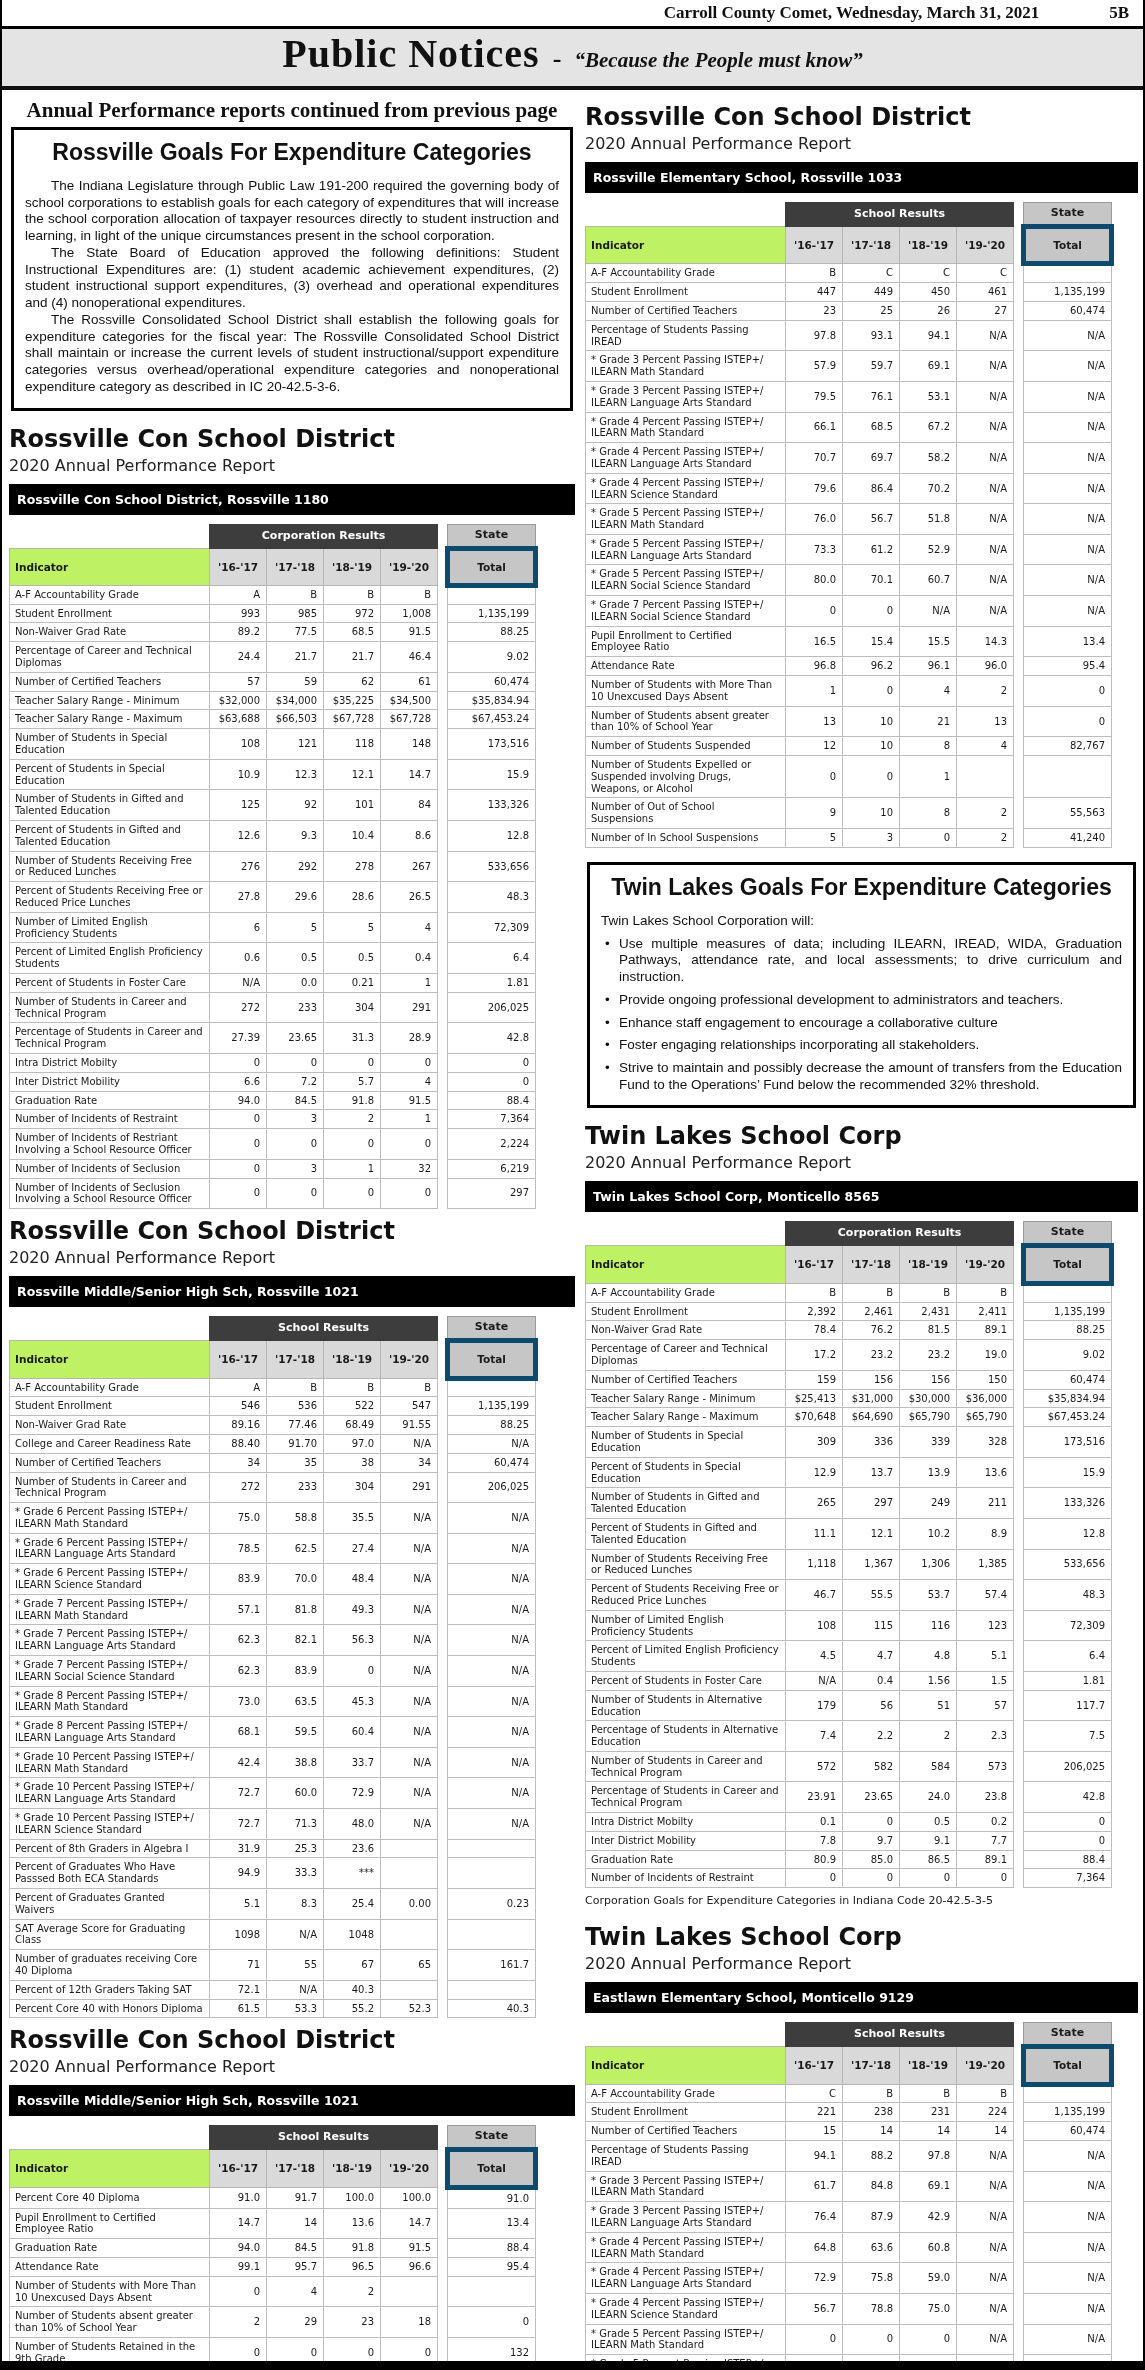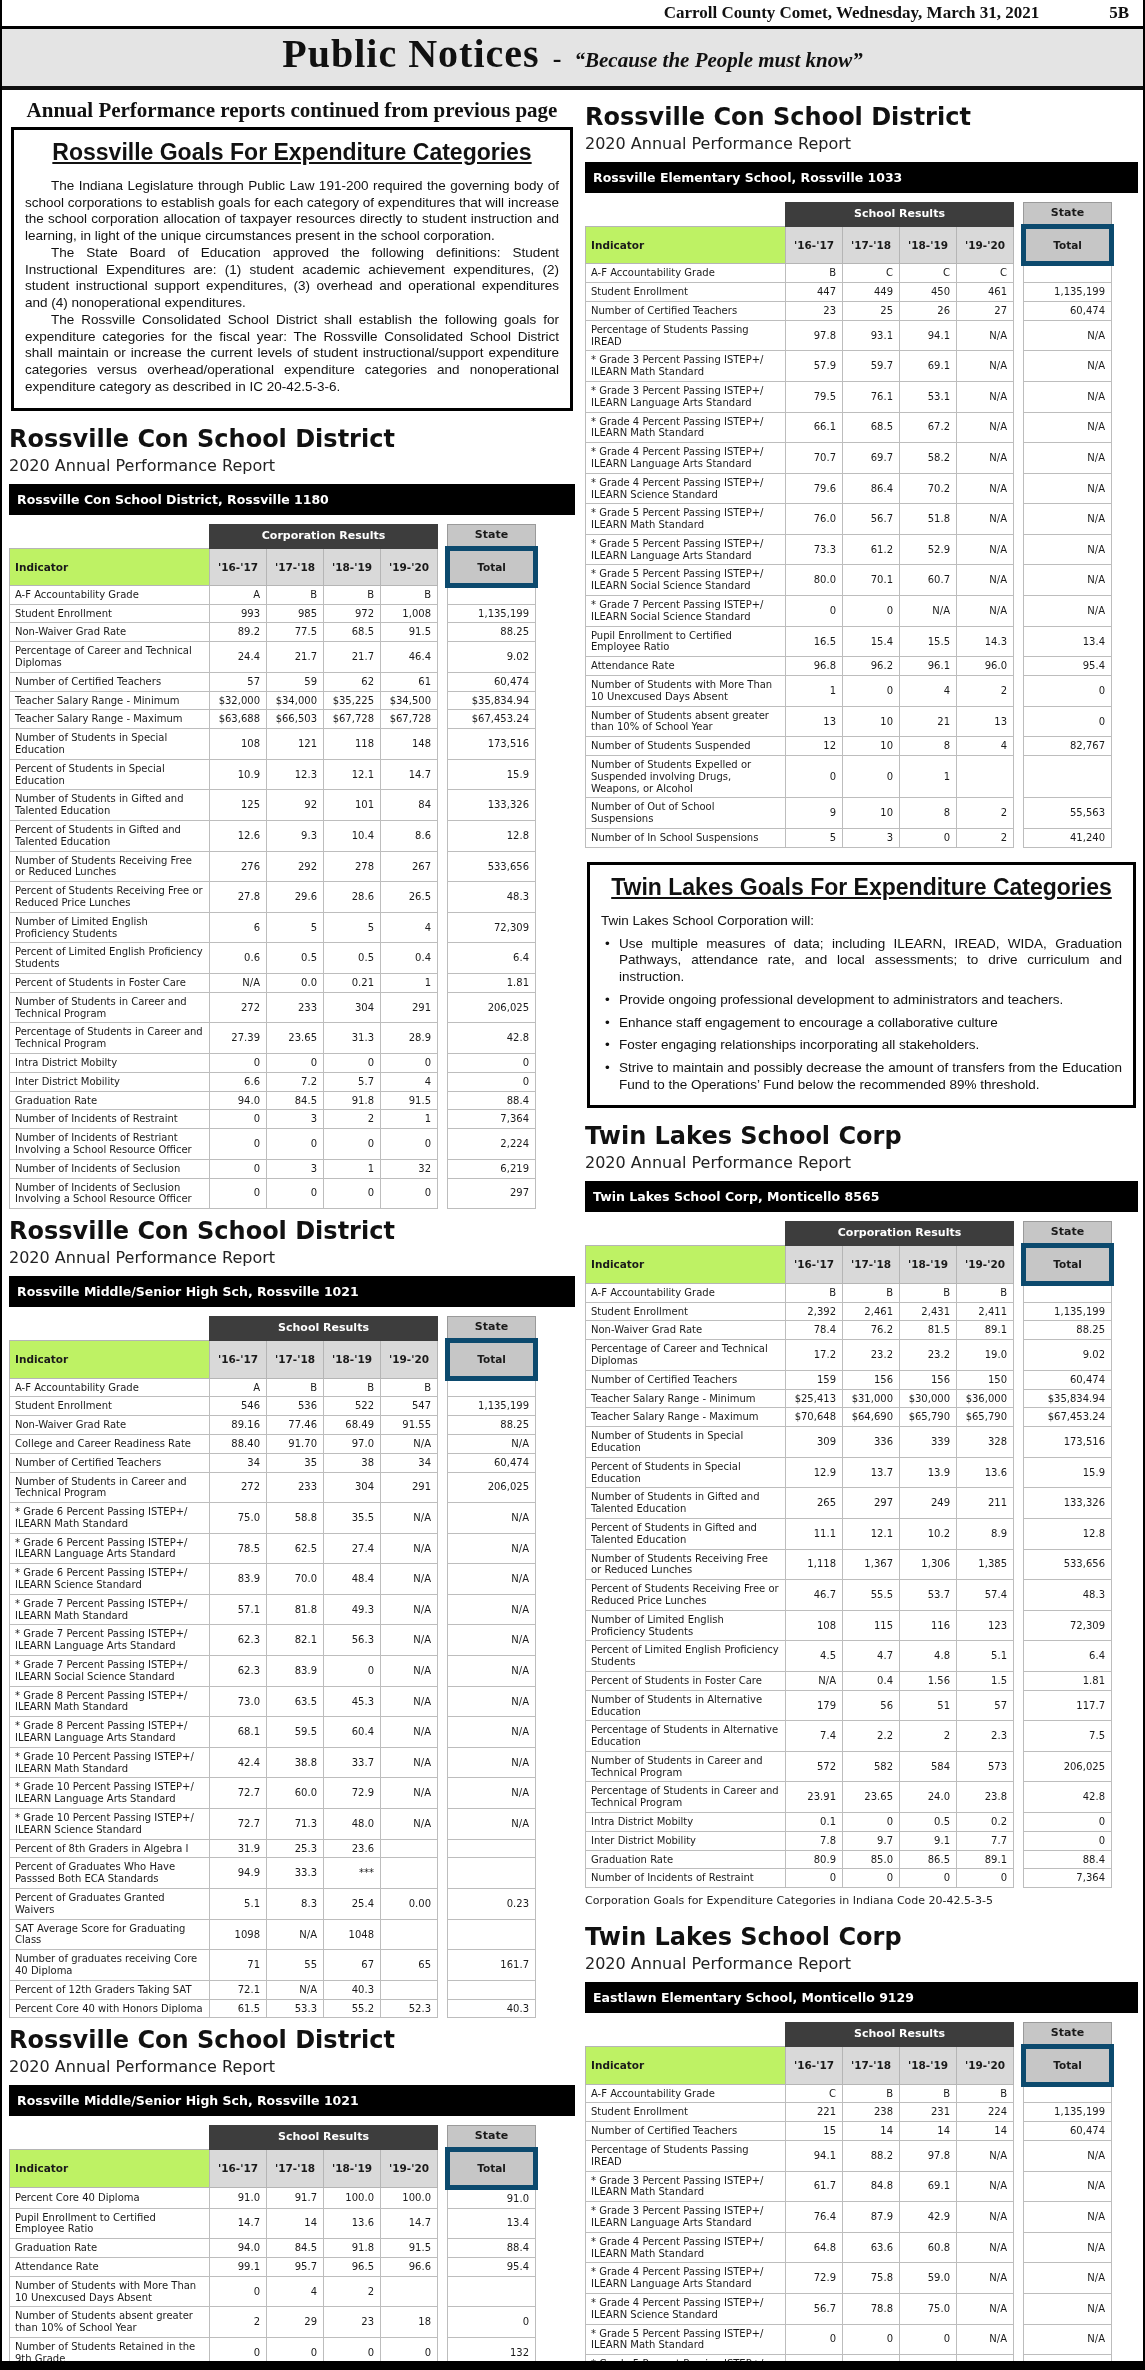--- a/index.html
+++ b/index.html
@@ -13,21 +13,21 @@
   .banner{border-top:3px solid #000;border-bottom:4px solid #111;background:#e4e4e4;
           text-align:center;padding:1px 0 9px;}
   .banner .t1{font-family:"Liberation Serif",serif;font-weight:bold;font-size:40px;letter-spacing:1px;}
   .banner .dash{font-family:"Liberation Serif",serif;font-weight:bold;font-size:26px;padding:0 8px;}
   .banner .tagline{font-family:"Liberation Serif",serif;font-weight:bold;font-style:italic;font-size:21px;}
   .cols{display:flex;padding:5px 7px 0;}
   .colL{width:566px;margin-right:10px;flex:none;}
   .colR{width:553px;flex:none;}
   .cont{font-family:"Liberation Serif",serif;font-weight:bold;font-size:21px;text-align:center;margin:3px 0 4px;}
   .goals{border:3px solid #000;margin:2px 2px 14px;padding:6px 11px 12px;font-family:"Liberation Sans",sans-serif;}
-  .goals h2{text-align:center;font-size:23px;margin:3px 0 12px;text-decoration:underline;font-family:"Liberation Sans",sans-serif;}
+  .goals h2{text-align:center;font-size:23px;margin:3px 0 12px;font-family:"Liberation Sans",sans-serif;}
   .goals p{font-size:13.5px;margin:0;text-indent:26px;text-align:justify;line-height:1.24;}
   .goals p.intro{text-indent:0;margin-bottom:4px;}
   .goals ul{margin:0;padding:0;list-style:none;}
   .goals li{font-size:13.5px;line-height:1.24;text-align:justify;margin:6px 0 0;padding-left:18px;position:relative;}
   .goals li:before{content:"\2022";position:absolute;left:4px;}
   .sec-title{font-size:24px;font-weight:bold;margin:8px 0 3px;letter-spacing:0;}
   .sec-sub{font-size:16px;margin:0 0 9px;color:#222;}
   .bar{background:#000;color:#fff;font-weight:bold;font-size:12.5px;padding:8px 8px;margin:0 0 9px;}
   .tblwrap{margin-bottom:6px;}
   table.perf{border-collapse:collapse;table-layout:fixed;font-size:10px;line-height:1.18;color:#1a1a1a;}
@@ -957,21 +957,21 @@
       </div>
 
       <div class="goals" style="margin-top:14px;">
         <h2>Twin Lakes Goals For Expenditure Categories</h2>
         <p class="intro">Twin Lakes School Corporation will:</p>
         <ul>
           <li>Use multiple measures of data; including ILEARN, IREAD, WIDA, Graduation Pathways, attendance rate, and local assessments; to drive curriculum and instruction.</li>
           <li>Provide ongoing professional development to administrators and teachers.</li>
           <li>Enhance staff engagement to encourage a collaborative culture</li>
           <li>Foster engaging relationships incorporating all stakeholders.</li>
-          <li>Strive to maintain and possibly decrease the amount of transfers from the Education Fund to the Operations’ Fund below the recommended 89% threshold.</li>
+          <li>Strive to maintain and possibly decrease the amount of transfers from the Education Fund to the Operations’ Fund below the recommended 32% threshold.</li>
         </ul>
       </div>
 
       <div class="section">
         <div class="sec-title">Twin Lakes School Corp</div>
         <div class="sec-sub">2020 Annual Performance Report</div>
         <div class="bar">Twin Lakes School Corp, Monticello 8565</div>
         <div class="tblwrap">
             <table class="perf">
               <colgroup>

